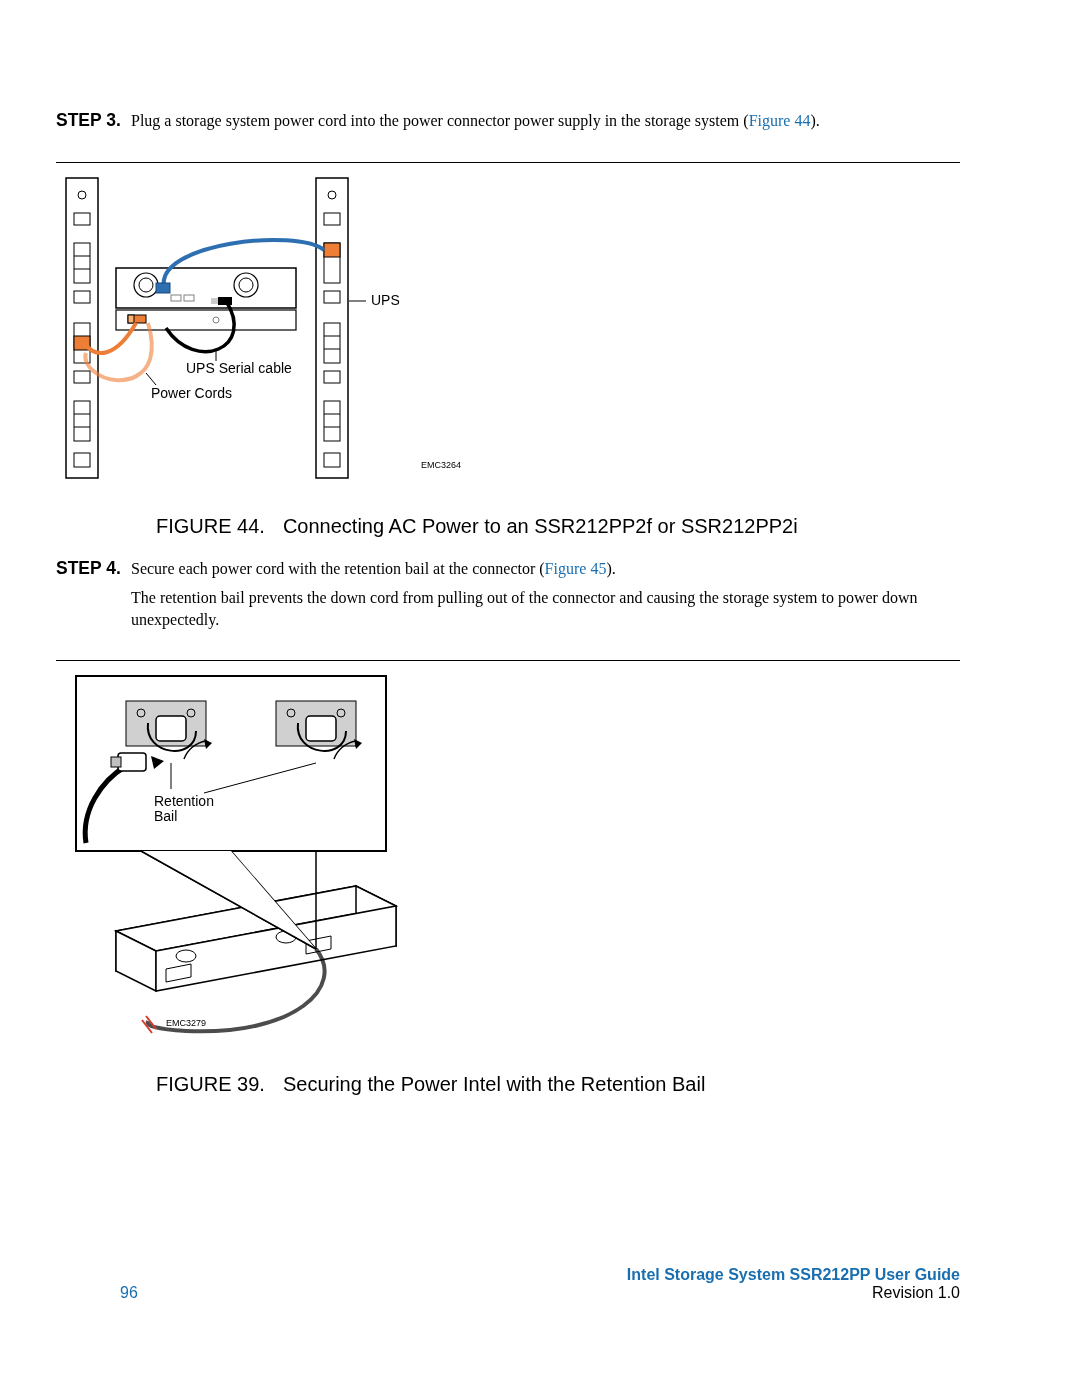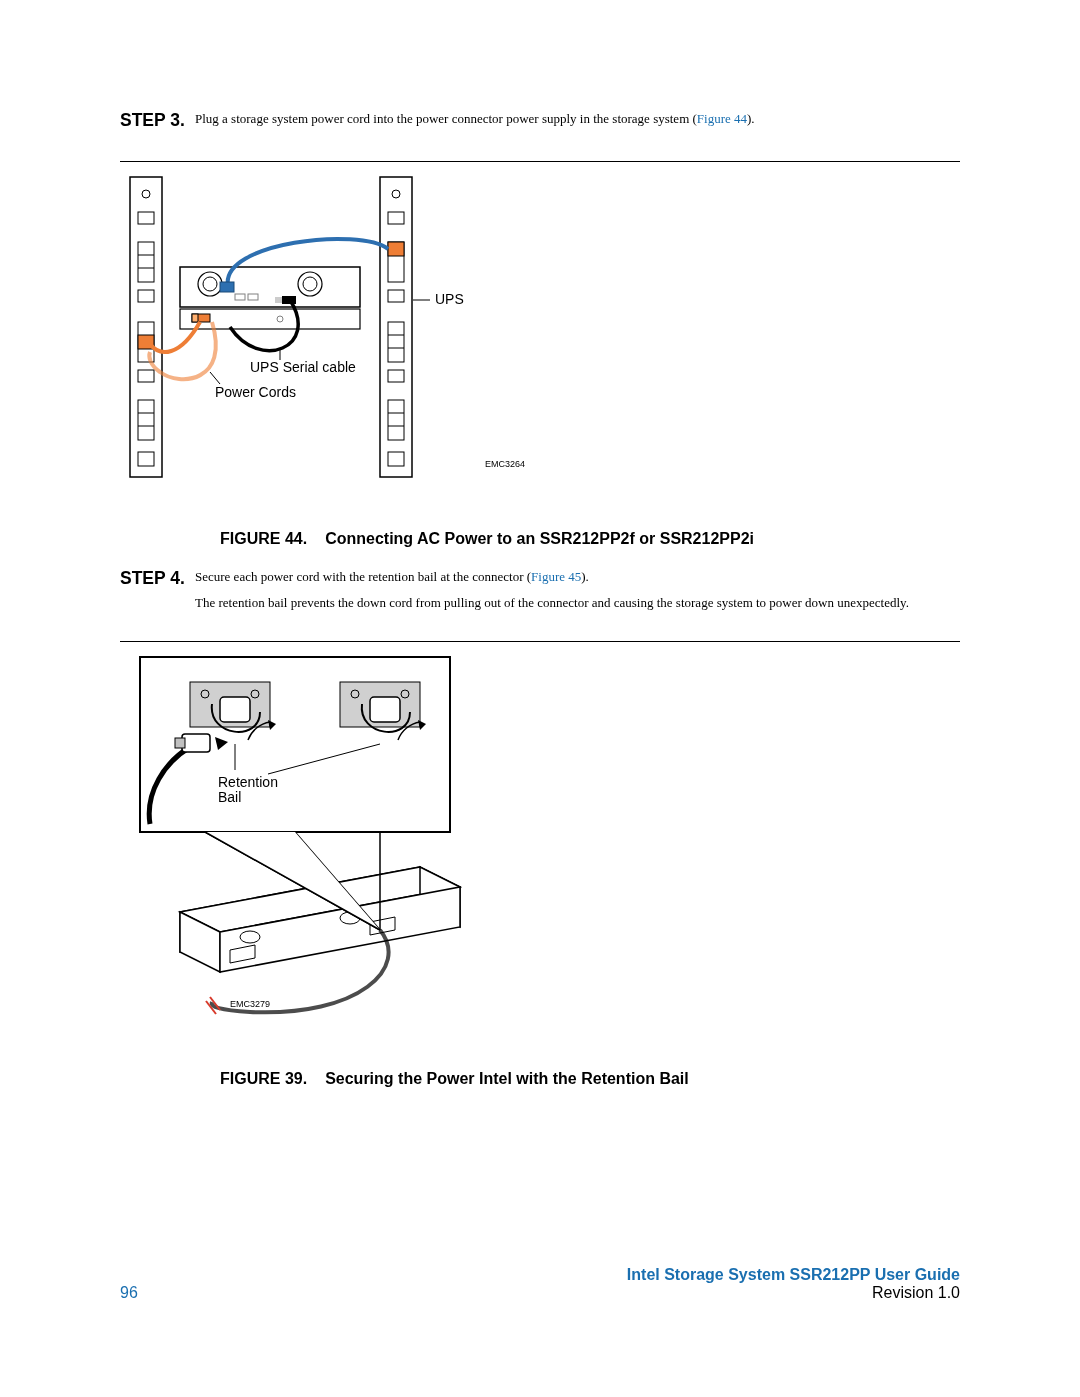--- a/index.html
+++ b/index.html
@@ -5,35 +5,35 @@
   * { box-sizing: border-box; margin: 0; padding: 0; }
   body {
     width: 1080px;
     height: 1397px;
     background: #ffffff;
     font-family: "Times New Roman", Times, serif;
     color: #000;
     position: relative;
   }
   .page {
-    padding: 110px 120px 0 120px;
+    padding: 110px 120px 0 56px;
   }
   .step-row {
     display: flex;
     margin-bottom: 10px;
   }
   .step-label {
     font-family: Helvetica, Arial, sans-serif;
     font-weight: bold;
     font-size: 17.5px;
     width: 75px;
     flex-shrink: 0;
   }
   .step-body {
-    font-size: 13px;
+    font-size: 16px;
     line-height: 1.35;
     flex: 1;
   }
   .link {
     color: #1a6fb0;
   }
   .fig-rule {
     border: none;
     border-top: 1px solid #000;
     margin: 30px 0 10px 0;
@@ -41,25 +41,25 @@
   .figure-block {
   }
   
   .fig44 {
     width: 430px;
     height: 330px;
     margin: 0 auto;
   }
   .fig-caption-row {
     font-family: Helvetica, Arial, sans-serif;
-    font-weight: bold;
-    font-size: 16px;
+    font-weight: normal;
+    font-size: 20px;
     text-align: left;
     padding-left: 100px;
-    margin-top: 24px;
+    margin-top: 8px;
     margin-bottom: 20px;
   }
   .fig-caption-row .caplabel { margin-right: 18px; }
   
   .footer {
     position: absolute;
     bottom: 95px;
     left: 120px;
     right: 120px;
     display: flex;

